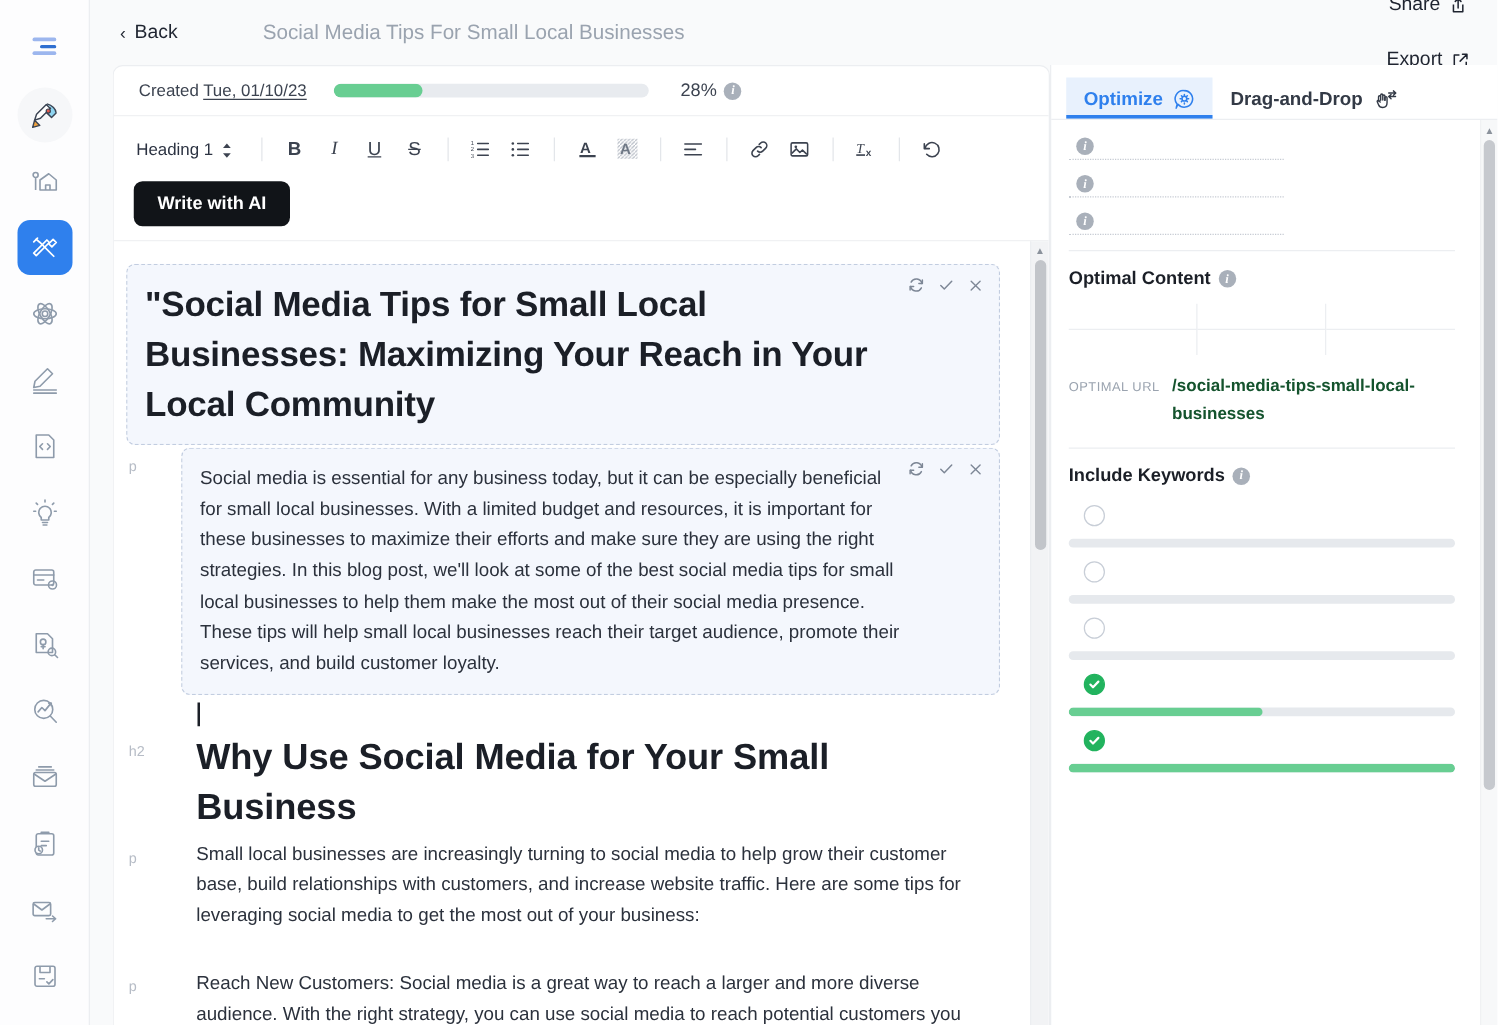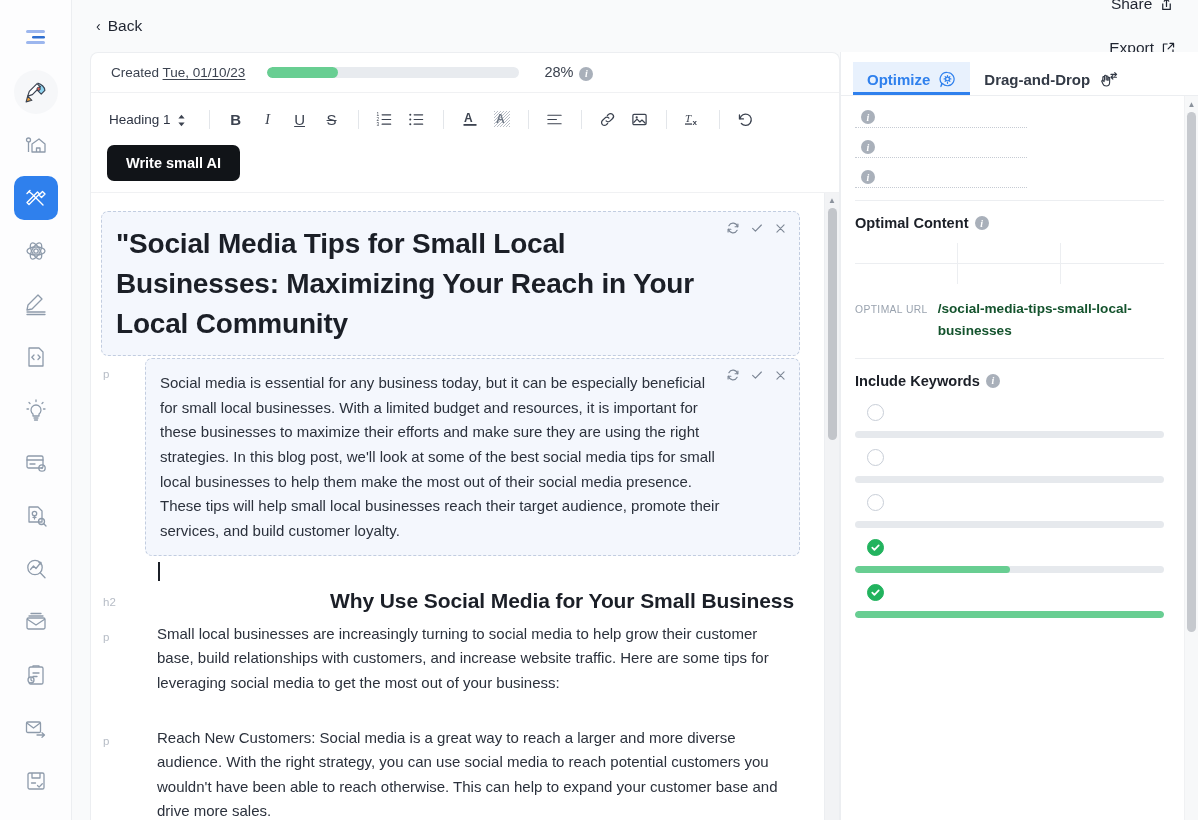--- a/index.html
+++ b/index.html
@@ -149,22 +149,22 @@
   }
   .blk-actions span { cursor: pointer; display: flex; }
   h1.d-h1 {
     margin: 0; font-size: 28px; line-height: 1.42; font-weight: 700;
     color: #1b1f27; letter-spacing: -0.2px;
   }
   p.d-p {
     margin: 0; font-size: 15px; line-height: 1.64; color: #2b313c;
   }
   h2.d-h2 {
-    margin: 0 0 2px 0; font-size: 21px; line-height: 1.35; font-weight: 700;
-    color: #1b1f27; letter-spacing: -0.1px; text-align: right;
+    margin: 0 0 2px 0; font-size: 29px; line-height: 1.35; font-weight: 700;
+    color: #1b1f27; letter-spacing: -0.1px;
   }
   .plain-blk { padding: 1px 6px 1px 12px; }
   .caret-line { padding: 0 0 0 13px; height: 26px; display: flex; align-items: center; }
   .caret { width: 1.6px; height: 19px; background: #1b1f27; }
 
   
   .doc-sb {
     flex: 0 0 15px; background: #f2f3f5; border-left: 1px solid #eceef1;
     display: flex; flex-direction: column; align-items: center;
     padding-top: 2px;
@@ -390,20 +390,21 @@
     </div>
   </nav>
 
   <div class="main">
 
     <header class="topbar">
       <div class="back-btn">
         <span class="back-chev">‹</span>
         <span>Back</span>
       </div>
+      <div class="doc-title">Social Media Tips For Small Local Businesses</div>
       <div class="topbar-right">
         <div class="topbar-action">
           <span>Share</span>
           <svg width="15" height="15" viewBox="0 0 16 16" fill="none" stroke="#1f2430" stroke-width="1.3">
             <path d="M4 7v6.2h8V7" stroke-linejoin="round"></path>
             <path d="M8 10V2.2M5.6 4.4 8 2l2.4 2.4" stroke-linecap="round" stroke-linejoin="round"></path>
           </svg>
         </div>
         <div class="topbar-action">
           <span>Export</span>
@@ -523,21 +524,21 @@
             <div class="tb-sep"></div>
 
             <div class="tb-btn">
               <svg width="17" height="17" viewBox="0 0 18 18" fill="none" stroke="#3c4350" stroke-width="1.35">
                 <path d="M3.2 8.2a6 6 0 1 1 1.4 5" stroke-linecap="round"></path>
                 <path d="M2.6 4.2v4.2h4.2" stroke-linecap="round" stroke-linejoin="round"></path>
               </svg>
             </div>
           </div>
 
-          <button class="write-ai">Write small AI</button>
+          <button class="write-ai">Write with AI</button>
         </div>
 
         <div class="doc-wrap">
           <div class="doc-scroll" id="doc-scroll">
               <div class="blk">
                 <div class="blk-body">
                   <div class="blk-card">
                     <div class="blk-actions">
                       <span>
                         <svg width="14" height="14" viewBox="0 0 16 16" fill="none" stroke="currentColor" stroke-width="1.35">

